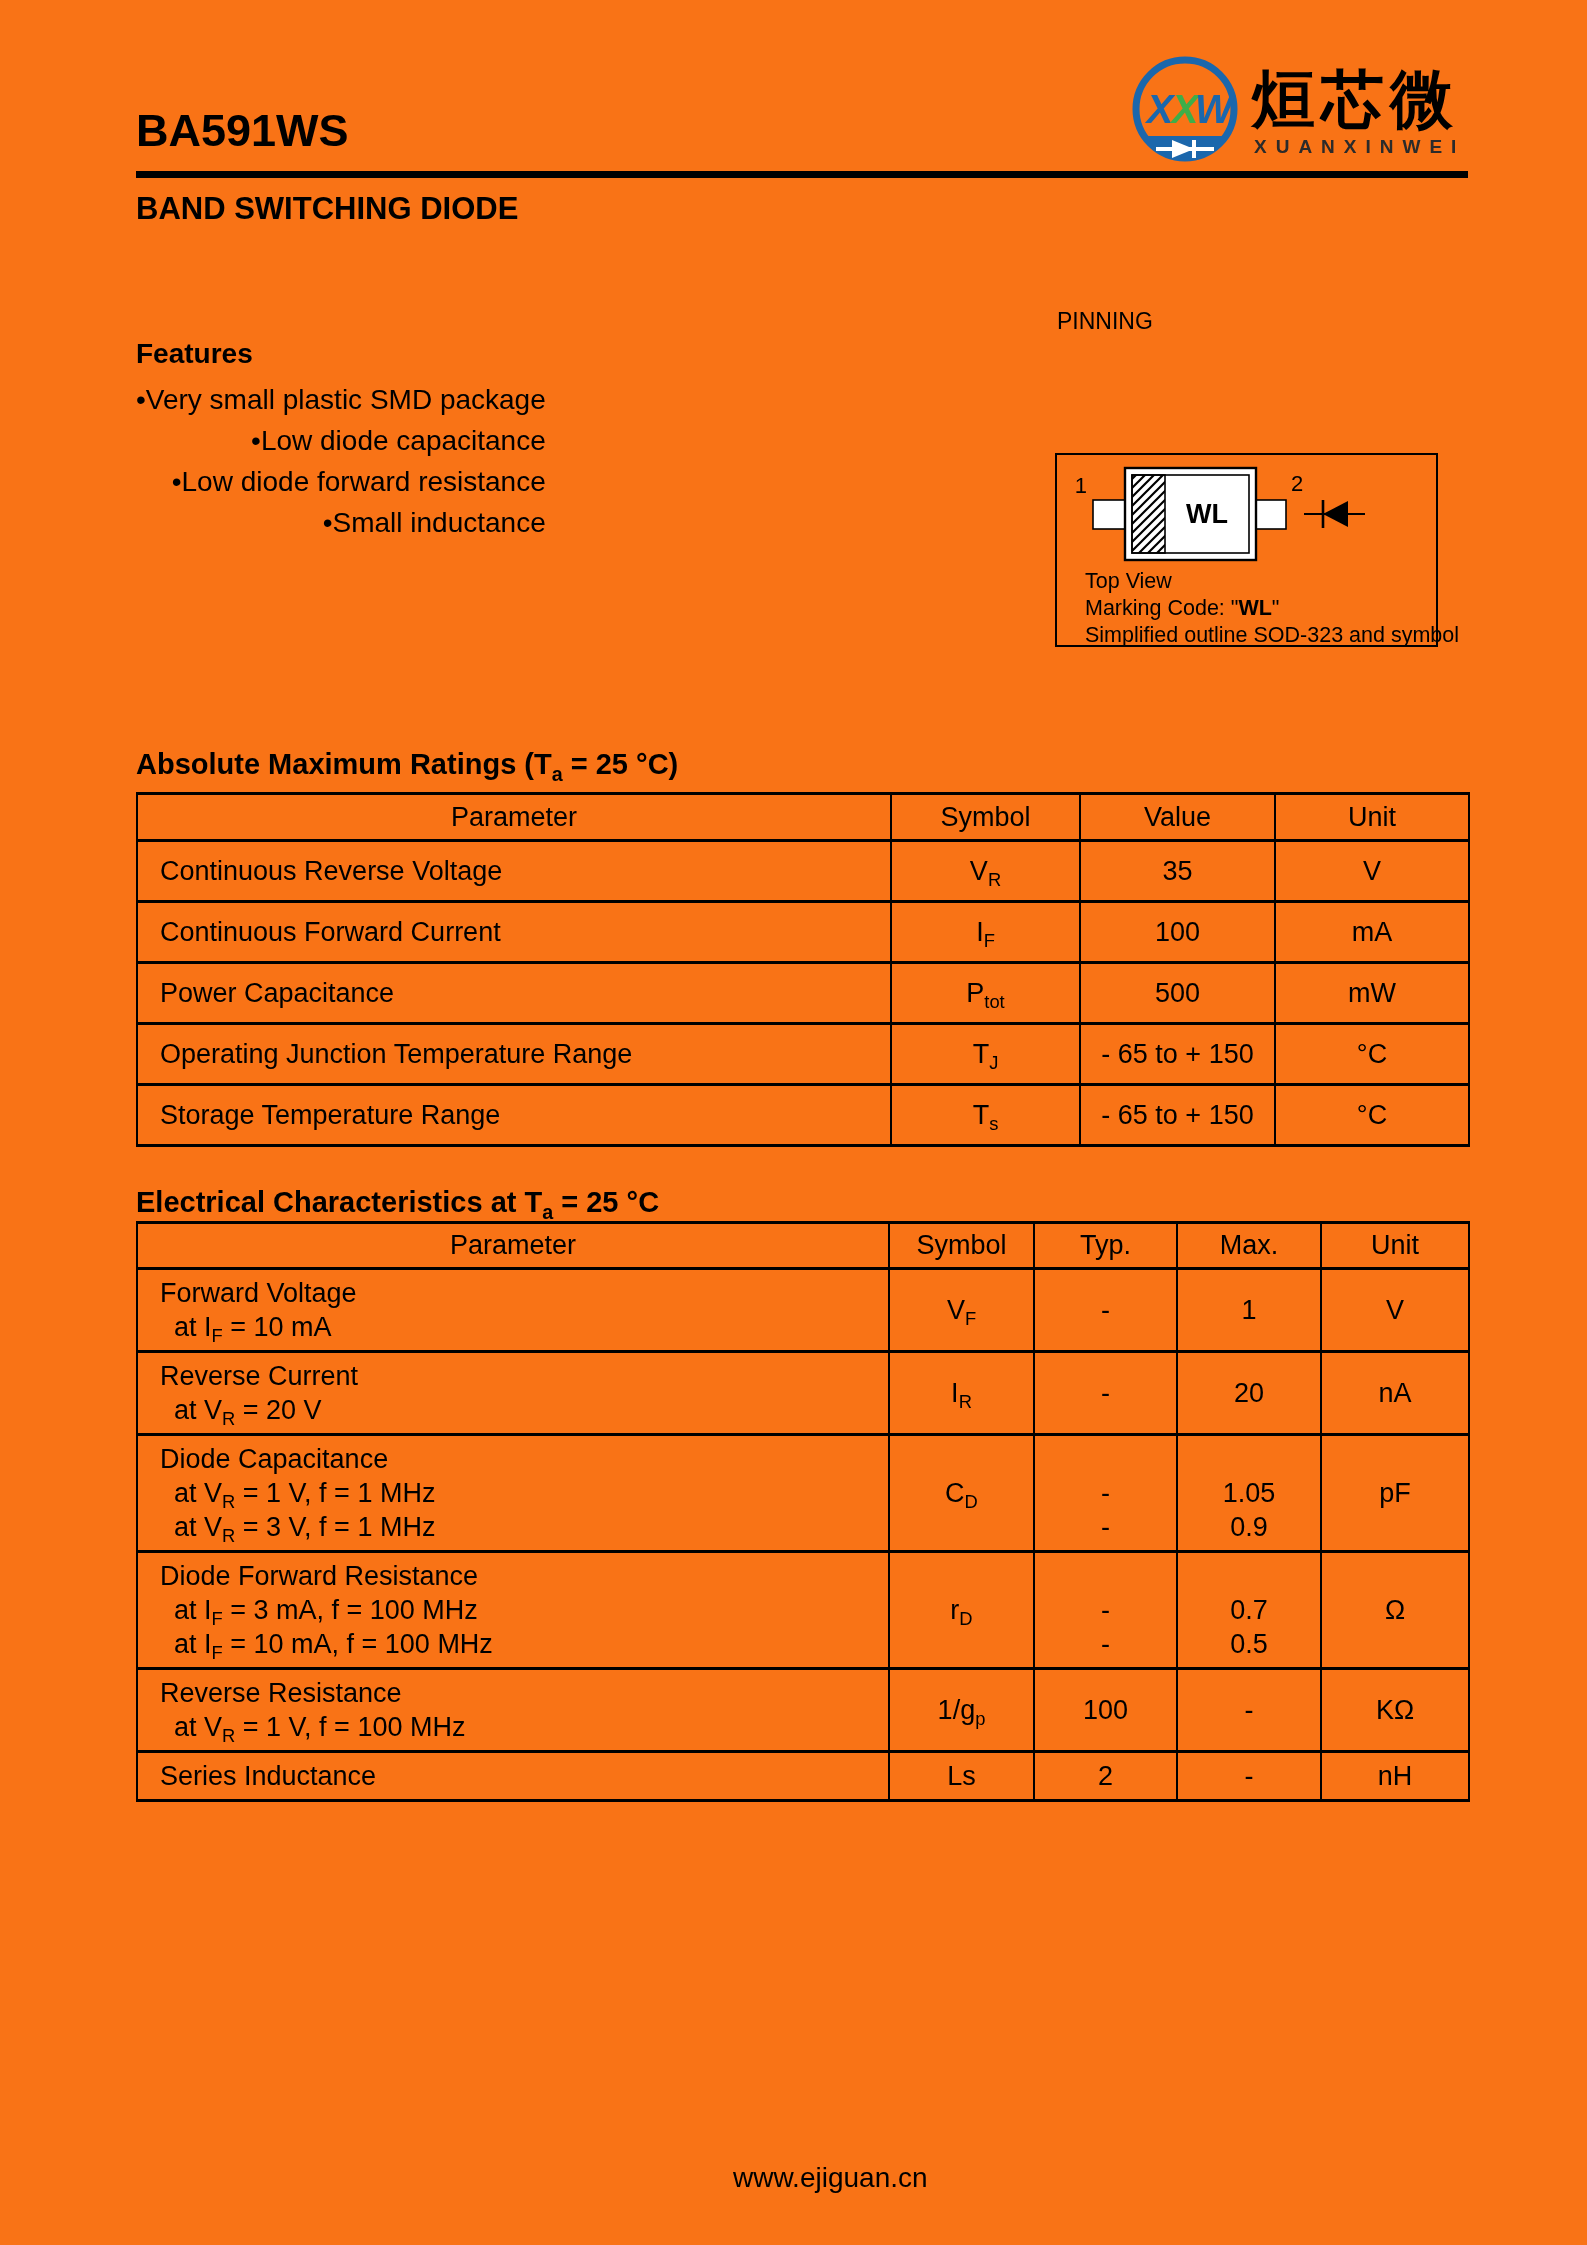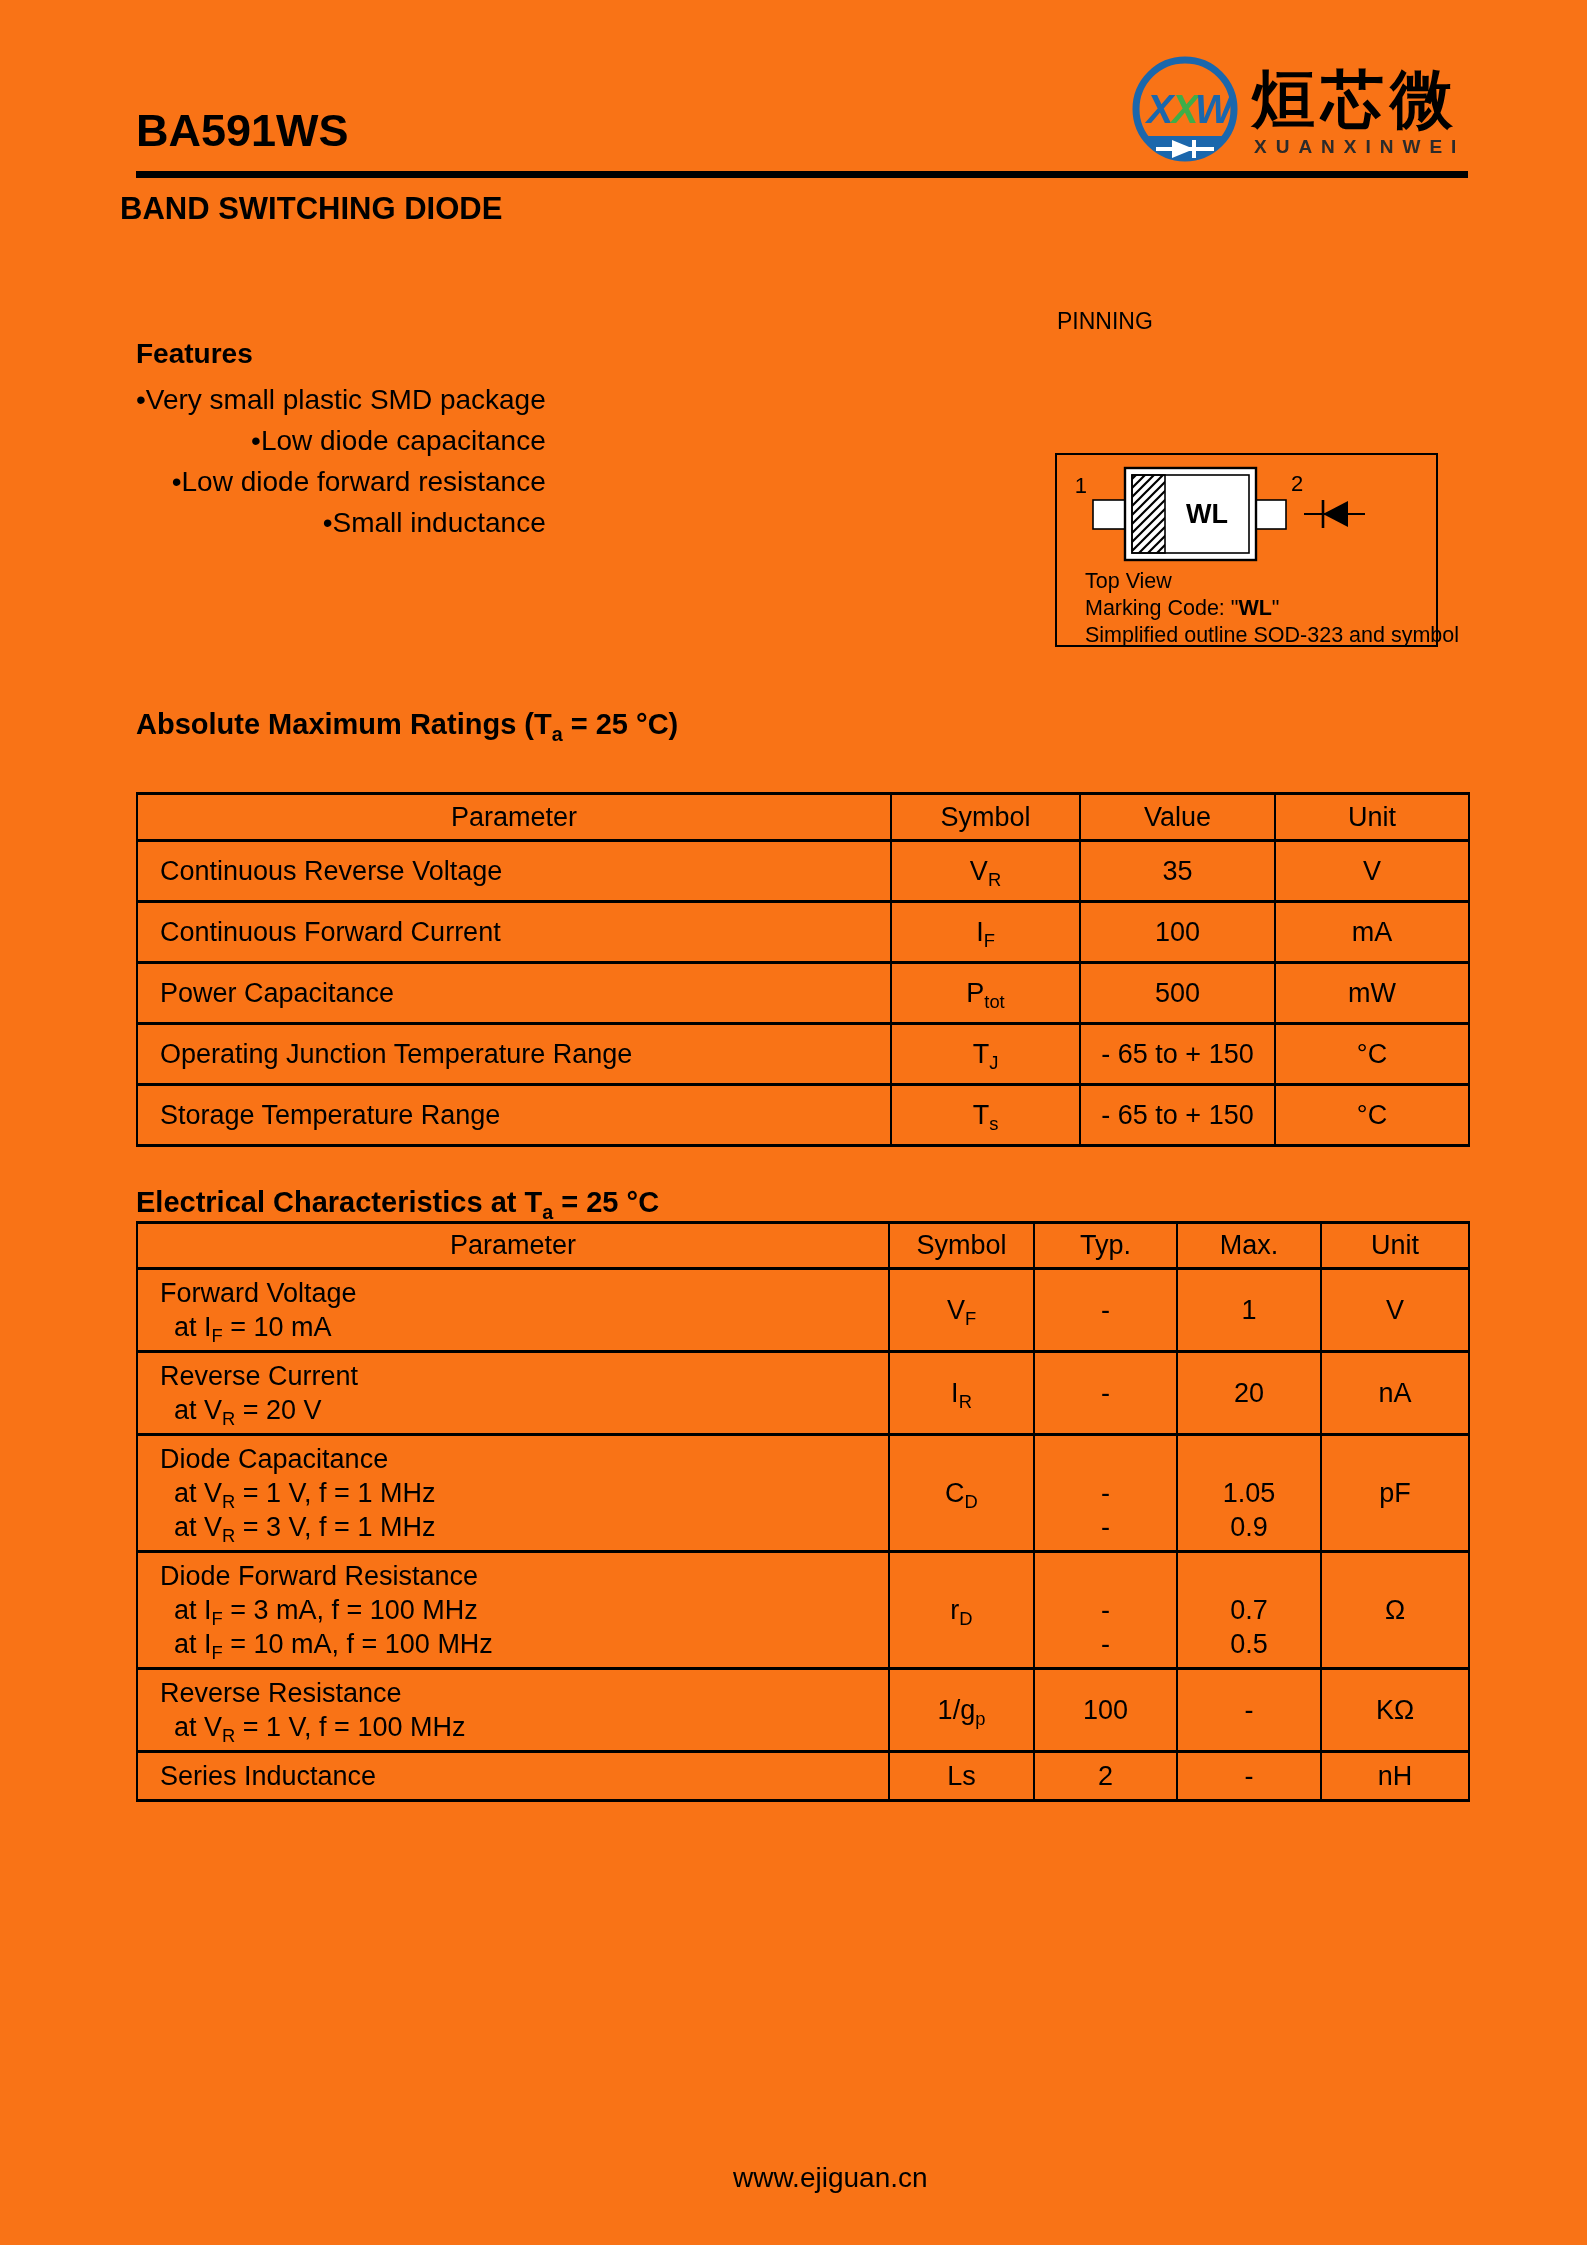--- a/index.html
+++ b/index.html
@@ -10,41 +10,41 @@
     font-family:"Liberation Sans", sans-serif;
     overflow:hidden;
   }
   
   .part-number { position:absolute; left:136px; top:108px; font-size:45px; font-weight:bold; line-height:1; }
   .logo { position:absolute; left:1126px; top:50px; width:345px; height:120px; }
   .logo-svg { position:absolute; left:0; top:4px; }
   .brand-cjk { position:absolute; left:126px; top:18px; font-size:63px; font-weight:bold; letter-spacing:6px; line-height:1; white-space:nowrap; }
   .brand-latin { position:absolute; left:128px; top:86px; font-size:19px; font-weight:bold; letter-spacing:9px; color:#2b2b2b; white-space:nowrap; }
   .header-rule { position:absolute; left:136px; top:171px; width:1332px; height:7px; background:#000; }
-  .page-subtitle { position:absolute; left:120px; top:192px; font-size:31px; font-weight:bold; line-height:1.1; }
+  .page-subtitle { position:absolute; left:136px; top:192px; font-size:31px; font-weight:bold; line-height:1.1; }
   
   .features { position:absolute; left:136px; top:338px; }
   .features-title { font-size:28px; font-weight:bold; margin-bottom:9px; }
   .features-list { list-style:none;text-align:right; }
   .features-list li { font-size:28px; line-height:41px; }
   .features-list li::before { content:"\2022 "; }
   
   .pinning-title { position:absolute; left:1057px; top:308px; font-size:23px; }
   .pin-table { position:absolute; left:1056px; top:342px; width:381px; border-collapse:collapse; table-layout:fixed; font-size:22px; }
   .pin-table th, .pin-table td { border:2px solid #000; font-weight:normal; text-align:center; }
   .pin-table th { height:34px; }
   .pin-table td { height:31px; }
   .pin-table .c-left { text-align:left; padding-left:20px; }
   
   .pkg-box { position:absolute; left:1055px; top:453px; width:383px; height:194px; border:2px solid #000; }
   .pkg-svg { position:absolute; left:0; top:0; }
   .pkg-captions { position:absolute; left:28px; top:113px; font-size:21.5px; line-height:27px; white-space:nowrap; }
   
   .sec-title { position:absolute; left:136px; font-size:29px; font-weight:bold; }
-  .amr-title { top:708px;text-align:right; }
+  .amr-title { top:748px;text-align:right; }
   .ec-title  { top:1186px; }
   .data-table { position:absolute; left:136px; border-collapse:collapse; table-layout:fixed; width:1332px; font-size:27px; }
   .amr-table { top:792px; }
   .ec-table  { top:1221px; }
   .data-table th, .data-table td {
     border-left:2px solid #000; border-right:2px solid #000;
     border-top:3px solid #000; border-bottom:3px solid #000;
     text-align:center; vertical-align:middle; font-weight:normal;
     padding:6px 4px;
   }

